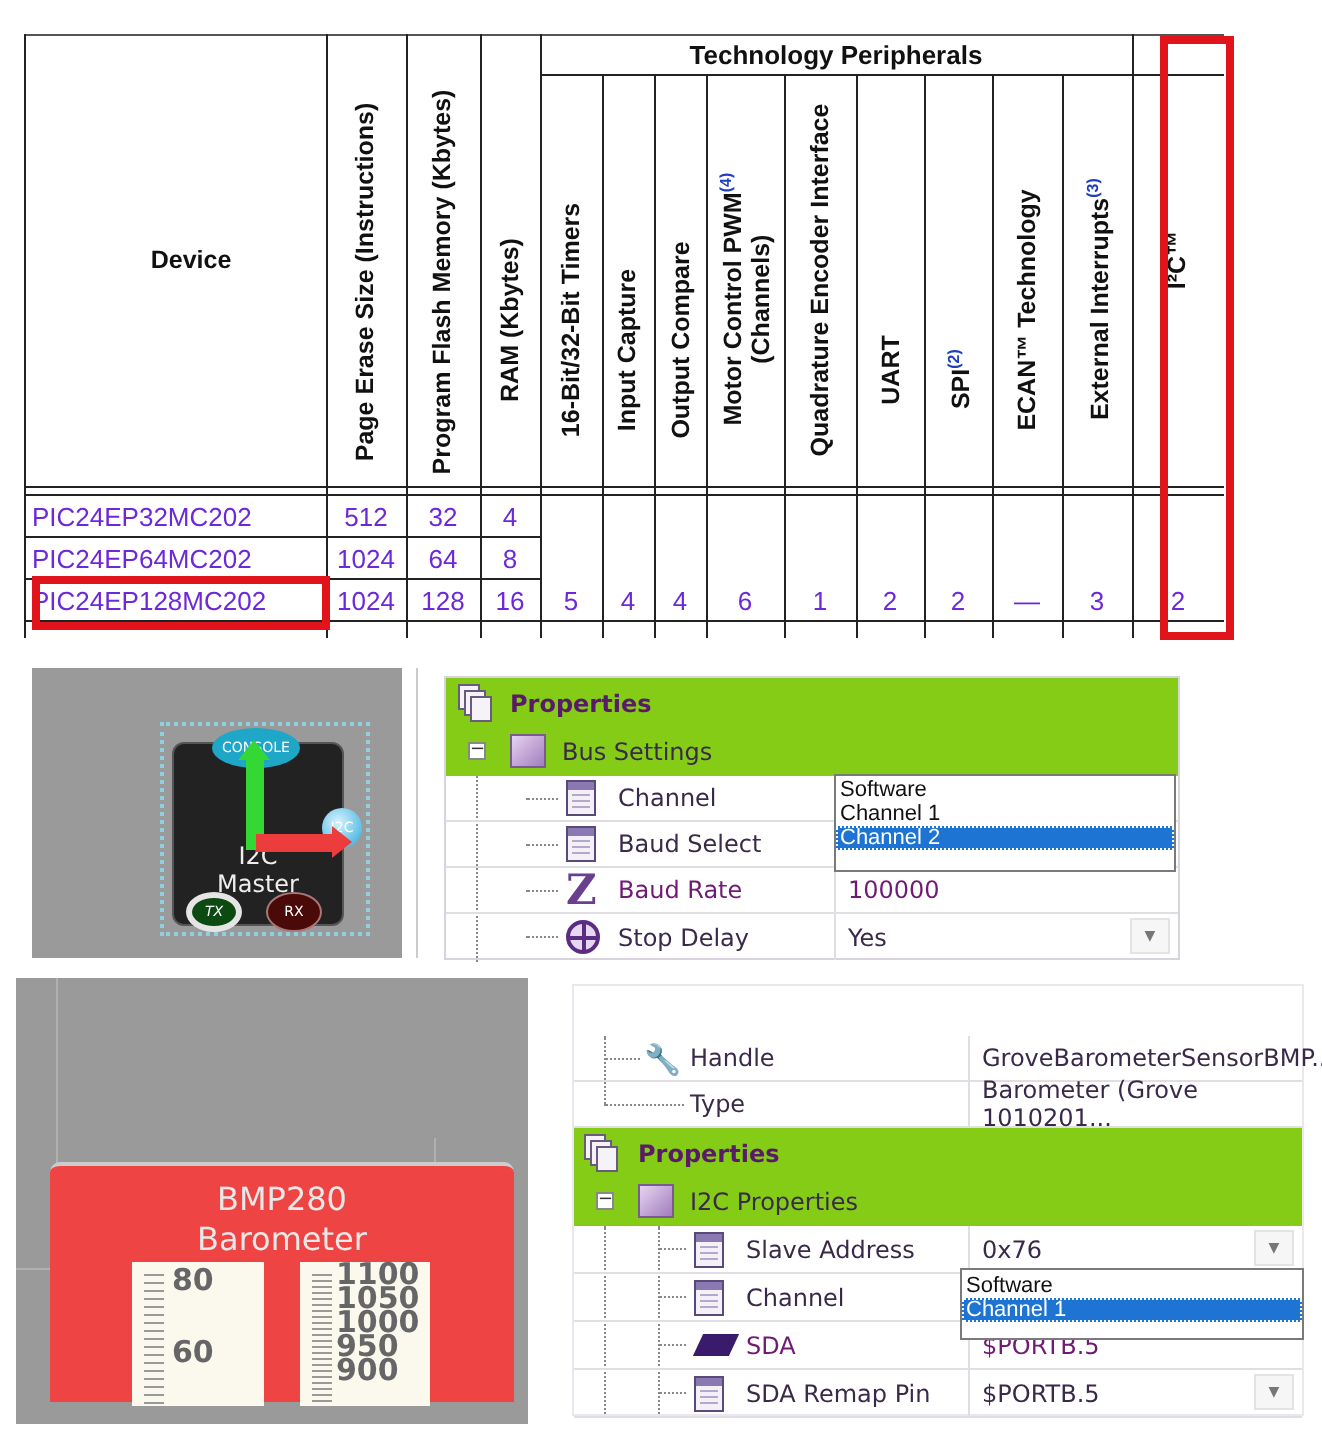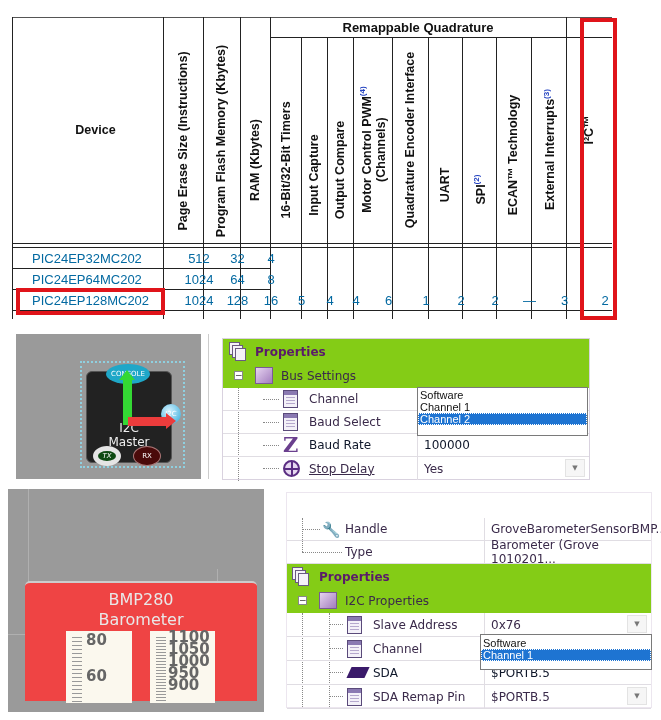--- a/index.html
+++ b/index.html
@@ -5,39 +5,39 @@
   * { box-sizing: border-box; margin: 0; padding: 0; }
   body { width: 661px; height: 720px; background: #fff; position: relative; overflow: hidden; font-family: "Liberation Sans", sans-serif; }
   .abs { position: absolute; }
 
   
   #dtable { left: 12px; top: 17px; width: 614px; height: 302px; }
   .vline { position: absolute; width: 1px; background: #222; }
   .hline { position: absolute; height: 1px; background: #222; }
   .hdr-rot { position: absolute; display: flex; align-items: center; justify-content: center; }
   .hdr-rot span { transform: rotate(-90deg); white-space: nowrap; font-weight: bold; font-size: 12.5px; color: #111; text-align: center; line-height: 14px; display: block; }
-  .cell { position: absolute; font-size: 13px; color: #0369a1; display: flex; align-items: center; justify-content: center; height: 20px; margin-left: 16px; }
+  .cell { position: absolute; font-size: 13px; color: #6d28d9; display: flex; align-items: center; justify-content: center; height: 20px; }
   .cell.left { justify-content: flex-start; padding-left: 4px; }
   sup { font-size: 8px; color: #1f3fbf; }
   .redbox { position: absolute; border: 4px solid #e0141a; }
 
   
   .canvas { background: #9a9a9a; }
   .node-box { position: absolute; background: #222; border-radius: 6px; border: 1px solid #555; }
   .dotsel { position: absolute; border: 2px dotted #8fd0e0; }
   .pill { position: absolute; border-radius: 50%; display: flex; align-items: center; justify-content: center; font-size: 7px; color: #fff; font-family: "DejaVu Sans", sans-serif; }
 
   
   .pg { position: absolute; background: #fff; border: 1px solid #d9d2df; }
   .pg-row { position: absolute; left: 0; right: 0; border-bottom: 1px solid #e0dde3; font-family: "DejaVu Sans", sans-serif; font-size: 12px; color: #3a2a4a; }
   .pg-cat { background: #84cc16; border-bottom: none; }
   .pg-cat .lbl { font-weight: bold; color: #5a1a6a; }
   .pg-name { position: absolute; top: 0; bottom: 0; display: flex; align-items: center; }
   .pg-val { position: absolute; top: 0; bottom: 0; display: flex; align-items: center; padding-left: 6px; border-left: 1px solid #e0dde3; }
-  .pg-val.gray, .pg-name.gray { color: #0f172a; }
+  .pg-val.gray, .pg-name.gray { color: #701a75; }
   .ddarrow { position: absolute; width: 20px; height: 18px; top: 2px; right: 4px; border: 1px solid #e3e3e3; background: #f6f6f6; display:flex; align-items:center; justify-content:center; font-size: 7px; color: #777; }
   .listbox { position: absolute; background: #fff; border: 1px solid #7a7a7a; font-size: 11px; color: #111; font-family: "Liberation Sans", sans-serif; }
   .listbox div { height: 12px; line-height: 12px; padding-left: 2px; }
   .listbox .sel { background: #1e74d2; color: #fff; outline: 1px dotted #fff; outline-offset: -1px; }
   .icon-doc { position: absolute; width: 15px; height: 18px; border: 1px solid #5a4a7a; background: linear-gradient(#8a79b2 0 4px, #f3f0f8 4px); }
   .icon-doc::after { content:""; position:absolute; left:2px; right:2px; top:6px; height:8px; background: repeating-linear-gradient(#b5a8cd 0 1px, transparent 1px 3px); }
   .treeline-v { position: absolute; width: 0; border-left: 1px dotted #888; }
   .treeline-h { position: absolute; height: 0; border-top: 1px dotted #888; }
   .stack-icon { position: absolute; width: 18px; height: 18px; }
   .stack-icon i { position: absolute; width: 11px; height: 13px; border: 1px solid #6a5a80; background: #f5f2f8; }
@@ -83,21 +83,21 @@
   <div class="hdr-rot" style="left:151px;top:0;width:40px;height:226px;">
     <span style="margin-top:22px;">Page Erase Size (Instructions)</span>
   </div>
   <div class="hdr-rot" style="left:191px;top:0;width:37px;height:226px;">
     <span style="margin-top:22px;">Program Flash Memory (Kbytes)</span>
   </div>
   <div class="hdr-rot" style="left:228px;top:0;width:30px;height:226px;">
     <span style="margin-top:60px;">RAM (Kbytes)</span>
   </div>
   <div class="abs" style="left:258px;top:0;width:296px;height:20px;display:flex;align-items:center;justify-content:center;font-weight:bold;font-size:13px;color:#111;">
-    <span>Remappable Quadrature</span>
+    <span>Technology Peripherals</span>
   </div>
   <div class="hdr-rot" style="left:258px;top:20px;width:31px;height:206px;">
     <span style="margin-top:40px;">16-Bit/32-Bit Timers</span>
   </div>
   <div class="hdr-rot" style="left:289px;top:20px;width:26px;height:206px;">
     <span style="margin-top:70px;">Input Capture</span>
   </div>
   <div class="hdr-rot" style="left:315px;top:20px;width:26px;height:206px;">
     <span style="margin-top:60px;">Output Compare</span>
   </div>
@@ -158,21 +158,21 @@
   <div class="abs" style="left:70px;top:87px;width:86px;text-align:center;color:#eee;font-size:12px;font-family:'DejaVu Sans',sans-serif;line-height:14px;">
     <div>I2C</div>
     <div>Master</div>
   </div>
   <div class="pill" style="left:90px;top:30px;width:44px;height:20px;background:#1fa7c8;">CONSOLE</div>
   <div class="pill" style="left:145px;top:70px;width:20px;height:20px;background:radial-gradient(circle at 40% 35%, #d5f2ff, #2ba7d8);">I2C</div>
   <div class="abs" style="left:107px;top:44px;width:9px;height:47px;background:#34d834;"></div>
   <div class="abs" style="left:103px;top:36px;width:0;height:0;border-left:8px solid transparent;border-right:8px solid transparent;border-bottom:10px solid #34d834;"></div>
   <div class="abs" style="left:112px;top:83px;width:40px;height:9px;background:#ec3c3c;"></div>
   <div class="abs" style="left:150px;top:79px;width:0;height:0;border-top:8px solid transparent;border-bottom:8px solid transparent;border-left:10px solid #ec3c3c;"></div>
-  <div class="pill" style="left:77px;top:112px;width:28px;height:20px;background:#0d4a12;border:5px solid #e5e5e5;font-style:italic;">TX</div>
+  <div class="pill" style="left:77px;top:112px;width:28px;height:20px;background:#0d4a12;border:3px solid #e5e5e5;font-style:italic;">TX</div>
   <div class="pill" style="left:117px;top:112px;width:28px;height:20px;background:#4a0a0a;border:1px solid #a77;">RX</div>
 </div>
 <div class="abs" style="left:208px;top:334px;width:1px;height:145px;background:#ccc;"></div>
 
 <div class="pg" style="left:222px;top:338px;width:368px;height:142px;">
   <div class="pg-row pg-cat" style="top:0;height:25px;">
     <div class="stack-icon" style="left:6px;top:3px;">
         <i style="left:0;top:0;"></i>
         <i style="left:3px;top:3px;"></i>
         <i style="left:6px;top:6px;"></i>
@@ -200,21 +200,21 @@
   </div>
   <div class="pg-row" style="top:95px;height:23px;">
     <div class="treeline-h" style="left:40px;top:11px;width:16px;"></div>
     <div class="abs" style="left:60px;top:0;font-size:21px;font-weight:bold;color:#6a3f8e;font-family:'DejaVu Serif',serif;line-height:22px;">Z</div>
     <div class="pg-name gray" style="left:86px;">Baud Rate</div>
     <div class="pg-val gray" style="left:194px;right:0;">100000</div>
   </div>
   <div class="pg-row" style="top:118px;height:23px;border-bottom:none;">
     <div class="treeline-h" style="left:40px;top:11px;width:16px;"></div>
     <div class="abs" style="left:60px;top:3px;width:17px;height:17px;border-radius:50%;border:2px solid #5a2d82;background:linear-gradient(#5a2d82,#5a2d82) center/2px 100% no-repeat, linear-gradient(#5a2d82,#5a2d82) center/100% 2px no-repeat, #e6d8f0;"></div>
-    <div class="pg-name" style="left:86px;text-decoration:underline;">Stop Delay</div>
+    <div class="pg-name" style="left:86px;">Stop Delay</div>
     <div class="pg-val" style="left:194px;right:0;">Yes</div>
     <div class="ddarrow">▼</div>
   </div>
 
   <div class="listbox" style="left:194px;top:48px;width:171px;height:49px;padding-top:1px;">
     <div>Software</div>
     <div>Channel 1</div>
     <div class="sel">Channel 2</div>
   </div>
 </div>

